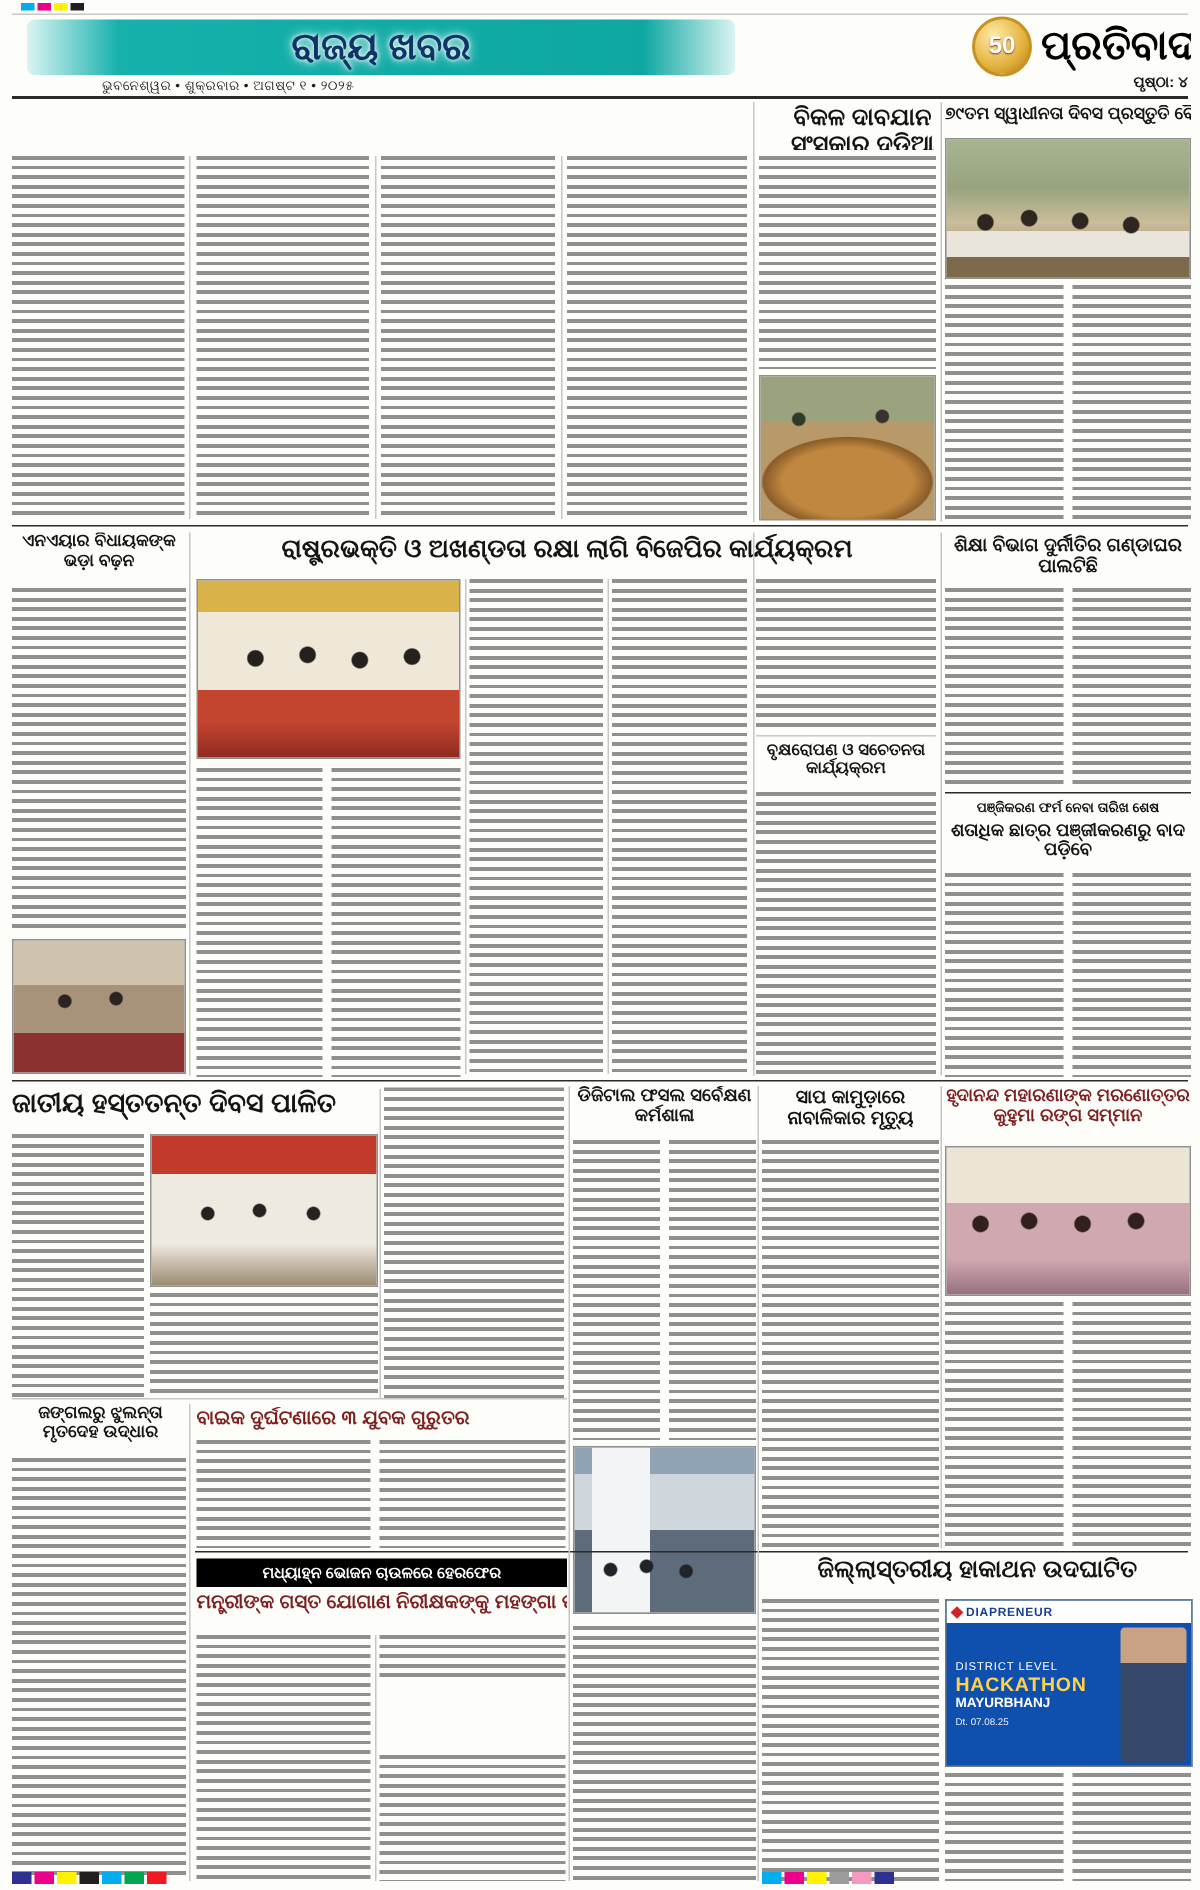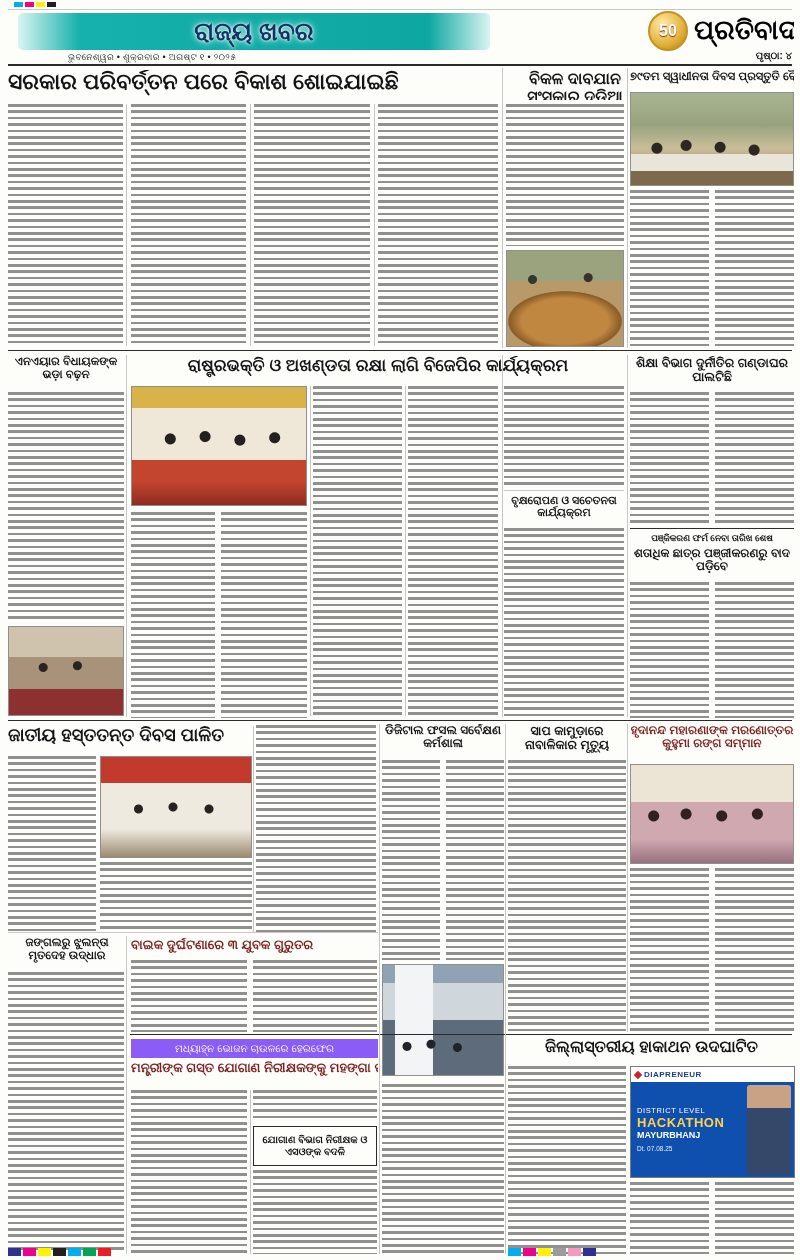--- a/index.html
+++ b/index.html
@@ -15,21 +15,21 @@
   .maroon{color:#7d1f1f}
   .rule-h{background:#2b2b2b;height:1px}
   .rule-h.soft{background:#c8c8c8}
   .rule-v{background:#c6c6c6;width:1px}
   .photo{border:1px solid #8f8f8f}
   .section-banner{background:linear-gradient(90deg,#d9f4f2 0%,#16b1ac 13%,#0ea7a2 87%,#d9f4f2 100%);border-radius:5px;display:flex;align-items:center;justify-content:center;font-weight:bold;font-size:25px;color:#0d3566;text-shadow:0 0 3px #fff,0 0 7px #fff}
   .badge50{width:40px;height:40px;border-radius:50%;background:radial-gradient(circle at 35% 30%,#ffeaa6,#e2b13c 60%,#ad7a16);border:2px solid #c8921e;display:flex;align-items:center;justify-content:center;font-weight:bold;font-size:16px;color:#fff;text-shadow:0 1px 1px #8a2a10}
   .brand{color:#000000;font-weight:bold;font-size:27px;white-space:nowrap;overflow:hidden}
   .edline{font-size:9px;color:#1a1a1a;letter-spacing:.3px;white-space:nowrap;overflow:hidden}
   .pagenum{font-size:10px;font-weight:bold;color:#111;text-align:right;white-space:nowrap}
-  .kickerbar{background:#8b5cf6;color:#fff;font-weight:normal;font-size:10.5px;display:flex;align-items:center;justify-content:center;overflow:hidden}
+  .kickerbar{background:#000000;color:#fff;font-weight:bold;font-size:10.5px;display:flex;align-items:center;justify-content:center;overflow:hidden}
   .kicker{font-weight:bold;font-size:9px;color:#111;text-align:center;overflow:hidden;white-space:nowrap}
   .boxnote{border:1.5px solid #2a2a2a;display:flex;align-items:center;justify-content:center;text-align:center;font-weight:bold;font-size:10px;color:#111;padding:2px;overflow:hidden;line-height:1.2}
   .marks{display:flex;gap:2px}
   .marks span{width:13px;height:8px;display:block}
   .marks.sm span{width:9px;height:5px}
   
   .ph-meeting{background:
     radial-gradient(circle 5px at 16% 60%,#2e2620 0 5px,transparent 6px),
     radial-gradient(circle 5px at 34% 57%,#2e2620 0 5px,transparent 6px),
     radial-gradient(circle 5px at 55% 59%,#2e2620 0 5px,transparent 6px),
@@ -92,21 +92,20 @@
     </div>
   <div class="abs rule-h soft" style="left:8px;top:9px;width:784px"></div>
 
   <div class="abs section-banner" style="left:18px;top:13px;width:472px;height:37px">ରାଜ୍ୟ ଖବର</div>
   <div class="abs badge50" style="left:648px;top:11px">50</div>
   <div class="abs brand" style="left:694px;top:15px;width:100px;height:34px">ପ୍ରତିବାଦୀ</div>
   <div class="abs edline" style="left:68px;top:52px;width:300px;height:11px">ଭୁବନେଶ୍ୱର • ଶୁକ୍ରବାର • ଅଗଷ୍ଟ ୧ • ୨୦୨୫</div>
   <div class="abs pagenum" style="left:726px;top:50px;width:66px;height:12px">ପୃଷ୍ଠା: ୪</div>
   <div class="abs rule-h" style="left:8px;top:64px;width:784px;height:2px"></div>
 
-  <div class="abs hl nw" style="left:8px;top:70px;width:492px;height:30px;font-size:22px">ସରକାର ପରିବର୍ତ୍ତନ ପରେ ବିକାଶ ଶୋଇଯାଇଛି</div>
   <div class="abs tx" style="left:8px;top:104px;width:115px;height:242px"></div>
   <div class="abs tx" style="left:131px;top:104px;width:115px;height:242px"></div>
   <div class="abs tx" style="left:254px;top:104px;width:116px;height:242px"></div>
   <div class="abs tx" style="left:378px;top:104px;width:120px;height:242px"></div>
 
   <div class="abs hl c" style="left:516px;top:70px;width:118px;height:30px;font-size:16px">ବିକଳ ଦାବଯାନ ସଂସ୍କାର ଦଡ଼ିଆ ଭଣ୍ଡାରୀଲା</div>
   <div class="abs tx" style="left:506px;top:104px;width:118px;height:142px"></div>
   <div class="abs photo ph-potato" style="left:506px;top:250px;width:118px;height:97px"></div>
 
   <div class="abs hl nw" style="left:630px;top:70px;width:164px;height:20px;font-size:11.5px">୭୯ତମ ସ୍ୱାଧୀନତା ଦିବସ ପ୍ରସ୍ତୁତି ବୈଠକ</div>
@@ -170,21 +169,20 @@
   <div class="abs photo ph-group" style="left:630px;top:764px;width:164px;height:100px"></div>
   <div class="abs tx" style="left:630px;top:868px;width:79px;height:164px"></div>
   <div class="abs tx" style="left:715px;top:868px;width:79px;height:164px"></div>
 
   <div class="abs rule-h" style="left:130px;top:1034px;width:662px"></div>
 
   <div class="abs kickerbar" style="left:131px;top:1039px;width:247px;height:19px">ମଧ୍ୟାହ୍ନ ଭୋଜନ ଚାଉଳରେ ହେରଫେର</div>
   <div class="abs hl c nw maroon" style="left:131px;top:1061px;width:247px;height:26px;font-size:13px">ମନ୍ତ୍ରୀଙ୍କ ଗସ୍ତ ଯୋଗାଣ ନିରୀକ୍ଷକଙ୍କୁ ମହଙ୍ଗା ପଡ଼ିଲା</div>
   <div class="abs tx" style="left:131px;top:1090px;width:116px;height:164px"></div>
   <div class="abs tx" style="left:253px;top:1090px;width:124px;height:32px"></div>
-  <div class="abs boxnote" style="left:253px;top:1126px;width:124px;height:40px">ଯୋଗାଣ ବିଭାଗ ନିରୀକ୍ଷକ ଓ ଏସଓଙ୍କ ବଦଳି</div>
   <div class="abs tx" style="left:253px;top:1170px;width:124px;height:84px"></div>
   <div class="abs tx" style="left:382px;top:1084px;width:122px;height:170px"></div>
 
   <div class="abs hl c nw" style="left:508px;top:1038px;width:287px;height:24px;font-size:16px">ଜିଲ୍ଲାସ୍ତରୀୟ ହାକାଥନ ଉଦଘାଟିତ</div>
   <div class="abs tx" style="left:508px;top:1066px;width:118px;height:188px"></div>
   <div class="abs ad" style="left:630px;top:1066px;width:165px;height:112px">
     <div class="ad-strip">
       <span class="ad-diamond"></span>
       <span>DIAPRENEUR</span>
     </div>

